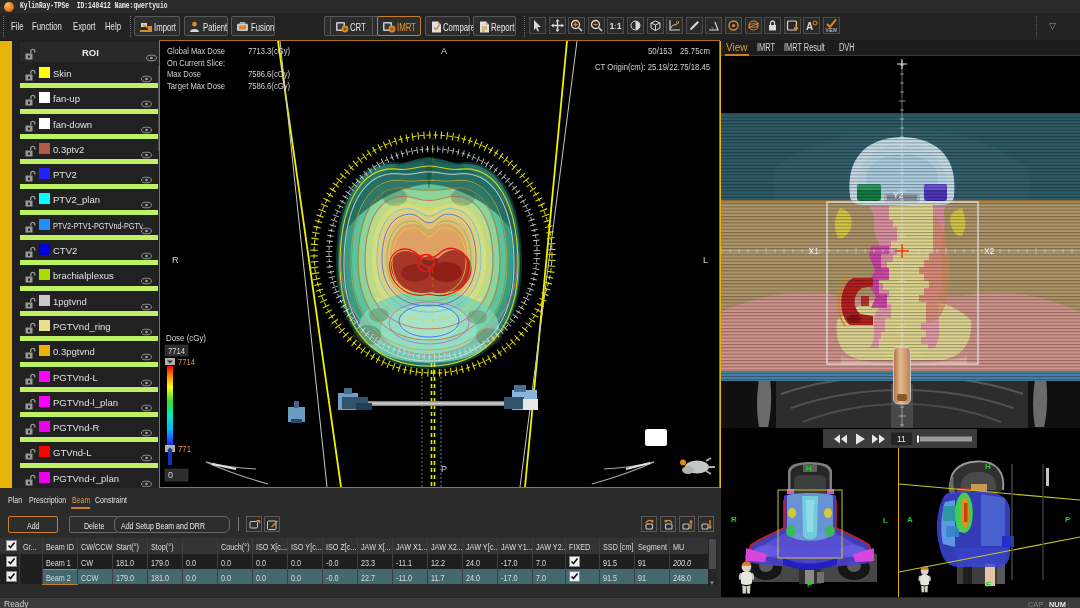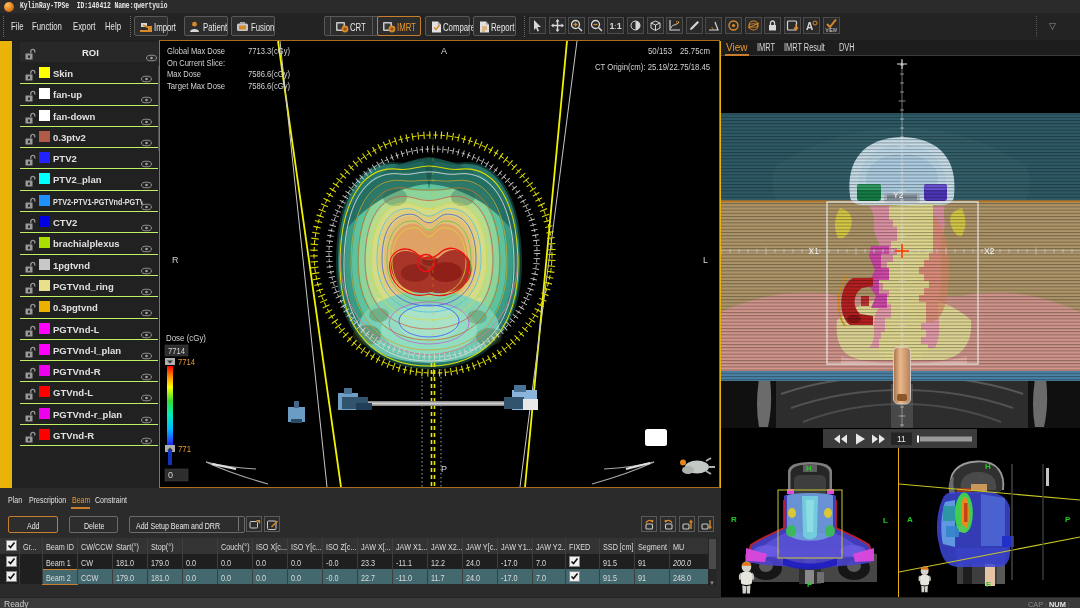--- a/index.html
+++ b/index.html
@@ -19,21 +19,21 @@
         border-radius:2px;font-size:10.5px;color:#e8e8e8;box-sizing:border-box;white-space:nowrap;}
   .tbtn .lab{position:absolute;top:3.5px;}
   .tbtn svg{position:absolute;left:4px;top:4px;}
   .tbtn.active{border-color:#c87e2b;color:#e8992e;}
   .ibtn{position:absolute;top:4px;width:17px;height:17px;background:#2a2a2a;border:1px solid #4c4c4c;
         box-sizing:border-box;}
   .ibtn svg{position:absolute;left:1px;top:1px;}
   #leftpanel{left:12px;top:40px;width:159px;height:448px;background:#212121;}
   #roihead{position:absolute;left:8px;top:2px;width:143px;height:20px;background:#282828;}
   #roilist{position:absolute;left:8px;top:23px;width:138px;height:424px;overflow:hidden;}
-  .roirow{position:relative;width:138px;height:20.3px;border-bottom:1px solid #bef264;font-weight:bold;}
+  .roirow{position:relative;width:138px;height:20.3px;border-bottom:5px solid #bef264;}
   .lockico{position:absolute;left:4px;top:4px;}
   .csq{position:absolute;left:19px;top:4px;width:11px;height:11px;}
   .rname{position:absolute;left:33px;top:5px;font-size:9.5px;color:#e0e0e0;white-space:nowrap;
          max-width:89px;overflow:hidden;}
   .eyeico{position:absolute;right:6px;top:6px;}
   #lscroll{position:absolute;left:146px;top:23px;width:7px;height:424px;background:#1d1d1d;}
   #lthumb{position:absolute;left:0px;top:3px;width:7px;height:85px;background:#4a4a4a;}
   #centerview{left:159px;top:40px;width:561px;height:448px;background:#000;
       border:1px solid #a96f1e;box-sizing:border-box;}
   #rtabs{left:721px;top:40px;width:359px;height:16px;background:#1d1d1d;border-bottom:1px solid #3a3a3a;box-sizing:border-box;}
@@ -67,21 +67,21 @@
   <div class="ttext">KylinRay-TPSe  ID:140412 Name:qwertyuio</div>
 </div>
 
 <div id="menurow" class="abs">
 <div class="handle" style="left:3px;"></div>
 <div class="menuitem cnd" style="left:11px;">File</div>
 <div class="menuitem cnd" style="left:32px;">Function</div>
 <div class="menuitem cnd" style="left:73px;">Export</div>
 <div class="menuitem cnd" style="left:105px;">Help</div>
 <div class="handle" style="left:130px;"></div>
-<div class="tbtn" style="left:134px;width:34px;">
+<div class="tbtn" style="left:134px;width:46px;">
         <svg width="14" height="12" viewBox="0 0 14 12">
           <path d="M2,2 L8,2 L8,6 L2,6 Z" fill="#d8d8d8"></path>
           <path d="M1,9 L9,9 L9,5 L13,5 L13,11 L1,11 Z" fill="#d8892a"></path>
           <path d="M4,4 L10,7" stroke="#d8892a" stroke-width="1.8"></path>
         </svg>
         <div class="lab cnd" style="left:19px;">Import</div>
       </div>
 <div class="tbtn" style="left:184px;width:44px;">
         <svg width="13" height="12" viewBox="0 0 13 12">
           <circle cx="5.5" cy="3.2" r="2.4" fill="#d8892a"></circle>
@@ -799,21 +799,21 @@
 <div class="btab cnd" style="left:29px;">Prescription</div>
 <div class="btab cnd" style="left:72px;color:#e8992e;">Beam</div>
 <div style="position:absolute;left:71px;top:19px;width:19px;height:2px;background:#c87e2b;"></div>
 <div class="btab cnd" style="left:95px;">Constraint</div>
 <div class="bbtn" style="left:8px;width:50px;border-color:#c87e2b;">
         <div class="cnd" style="position:absolute;left:18px;top:3px;">Add</div>
       </div>
 <div class="bbtn" style="left:69px;width:49px;">
         <div class="cnd" style="position:absolute;left:14px;top:3px;">Delete</div>
       </div>
-<div class="bbtn" style="left:129px;width:116px;">
+<div class="bbtn" style="left:114px;width:116px;border-radius:6px;">
         <div class="cnd" style="position:absolute;left:6px;top:3px;">Add Setup Beam and DRR</div>
       </div>
 <div style="position:absolute;left:238px;top:29px;width:1px;height:14px;background:#777;"></div>
 <div class="sibtn" style="left:246px;top:28px;">
         <svg width="13" height="13" viewBox="0 0 13 13">
           <rect x="2" y="3.5" width="7.5" height="6.5" rx="1" stroke="#c8c8c8" stroke-width="1" fill="none"></rect>
           <path d="M8.5,2.5 h3 v3" stroke="#d8892a" stroke-width="1.2" fill="none"></path>
           <path d="M11.5,2.5 l-2,2" stroke="#d8892a" stroke-width="1"></path>
         </svg>
       </div>

